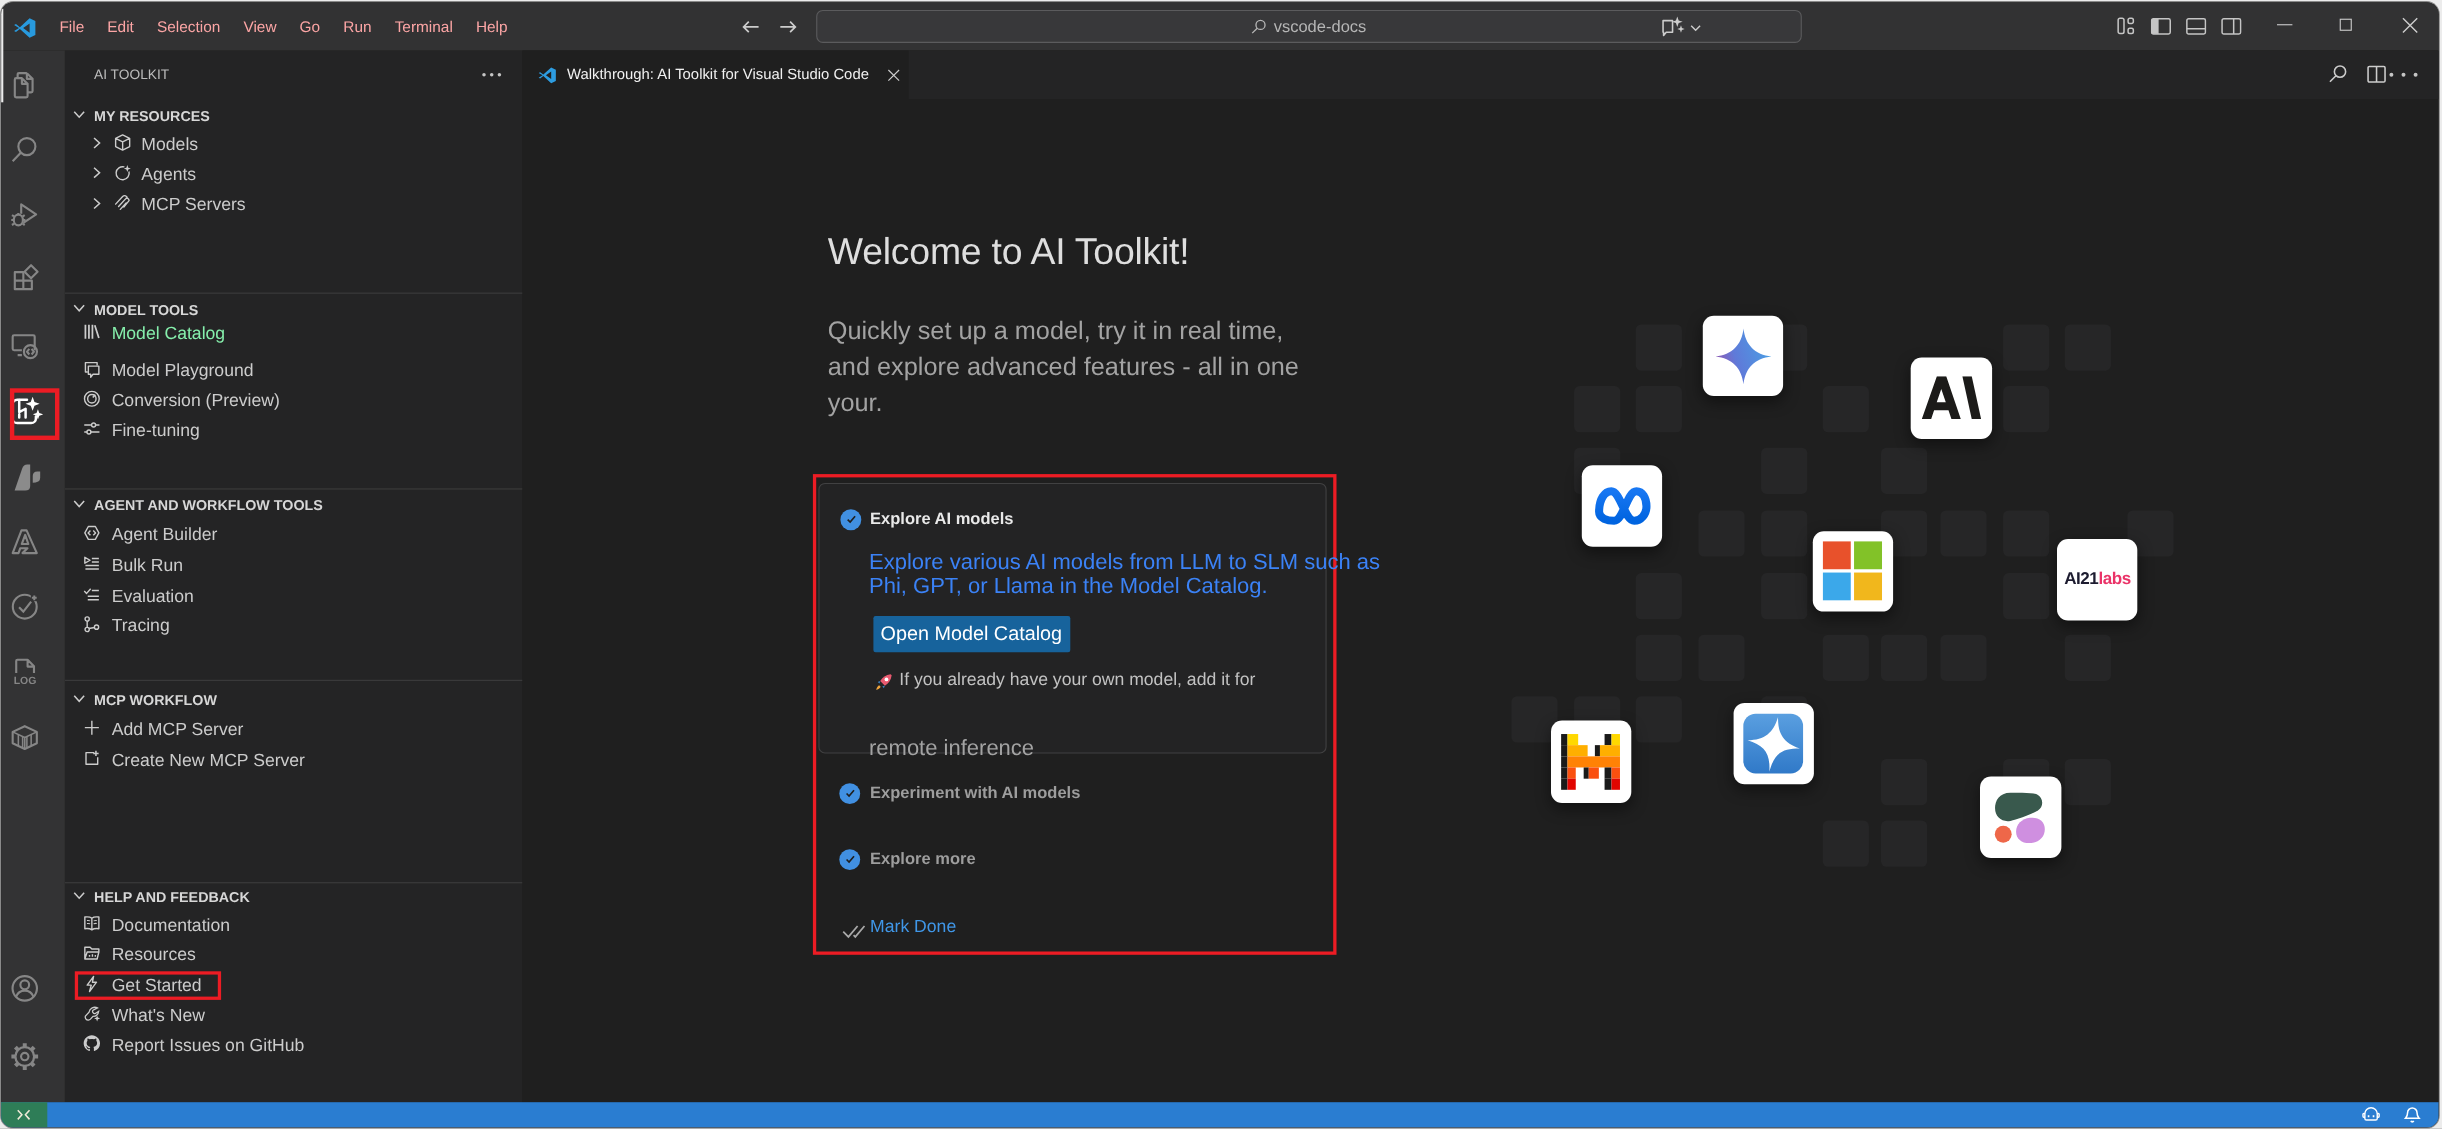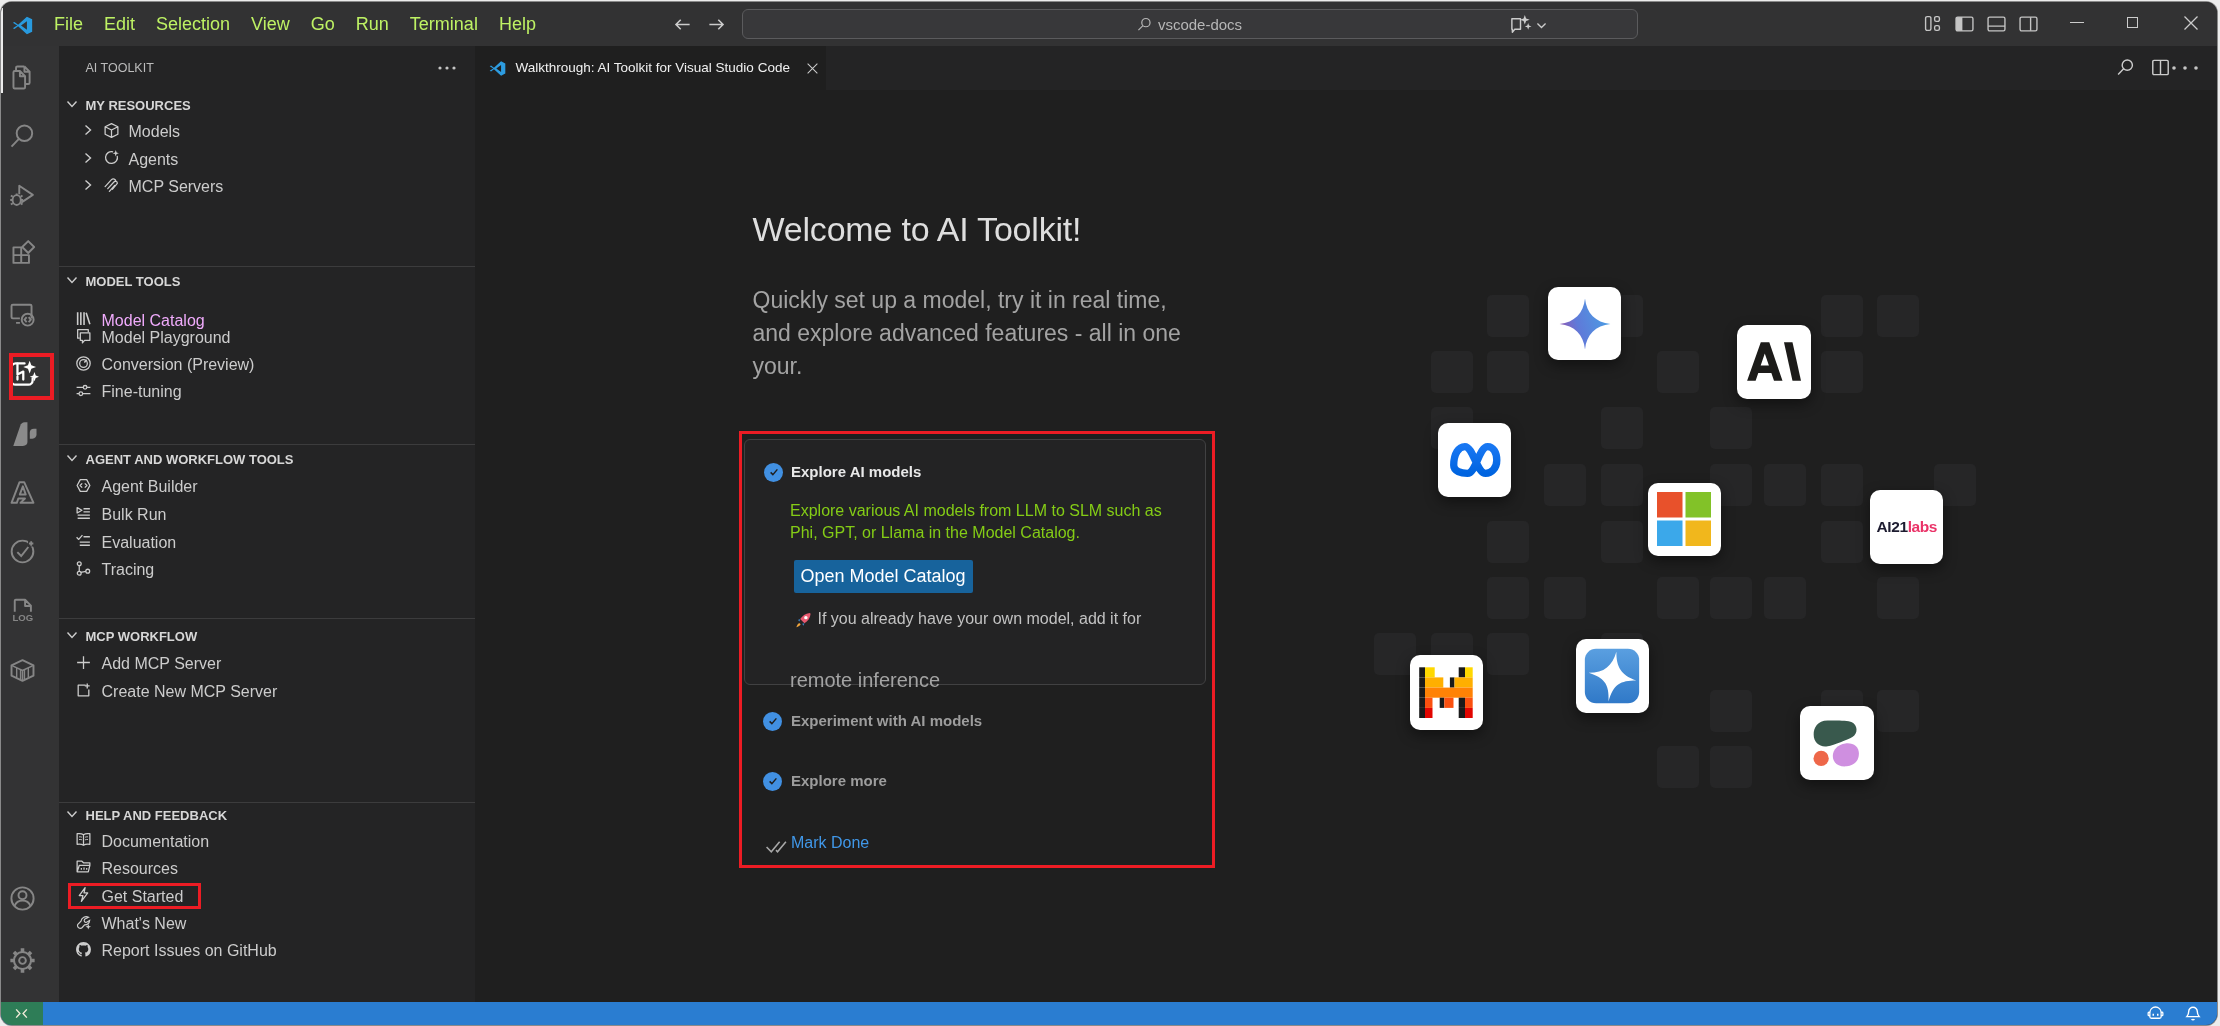--- a/index.html
+++ b/index.html
@@ -1,18 +1,18 @@
 <!DOCTYPE html>
 <html><head><meta charset="utf-8"><style>
 *{margin:0;padding:0;box-sizing:border-box}
 html,body{width:2220px;height:1026px;background:#ececec;font-family:"Liberation Sans",sans-serif;overflow:hidden}
 .abs{position:absolute}
 #win{position:absolute;left:0.5px;top:2px;width:2216px;height:1022.5px;background:#1f1f1f;border-radius:11px;overflow:hidden;box-shadow:0 0 0 1px #8a8a8a}
 #titlebar{position:absolute;left:0;top:0;width:100%;height:44px;background:#323233}
-.menu{position:absolute;top:0;height:44px;line-height:44px;color:#bef264;font-size:18px}
+.menu{position:absolute;top:0;height:44px;line-height:44px;color:#fca5a5;font-size:14px}
 .menu span{display:inline-block;padding:0 10.5px}
 #actbar{position:absolute;left:0;top:44px;width:58px;bottom:23px;background:#333334}
 #sidebar{position:absolute;left:58px;top:44px;width:416px;bottom:23px;background:#242425;color:#ccc}
 #editor{position:absolute;left:474px;top:44px;right:0;bottom:23px;background:#1f1f1f}
 #statusbar{position:absolute;left:0;bottom:0;width:100%;height:23px;background:#2a7dd1}
 .aicon{position:absolute;left:0;width:43px;display:flex;justify-content:center;align-items:center;height:48px}
 .sechead{position:absolute;left:0;width:100%;height:27.5px;font-weight:bold;font-size:13px;color:#d7d7d7;display:flex;align-items:center}
 .sechead .chev{margin-left:5px;margin-right:6px;width:16px;text-align:center}
 .item{position:absolute;left:0;width:100%;height:27.5px;font-size:16px;color:#cccccc;display:flex;align-items:center}
 .item svg{flex:none}
@@ -191,21 +191,21 @@
           </svg></span>Agents</div>
 <div class="item" style="top:127.25px;padding-left:21px"><span style="width:23px"><svg width="16" height="16" viewBox="0 0 16 16" fill="none" stroke="#cccccc" stroke-width="1.4">
             <path d="M5.5 3.5 L10.5 8 L5.5 12.5"></path>
           </svg></span><span style="width:26px"><svg width="17" height="17" viewBox="0 0 16 16" fill="none" stroke="#cccccc" stroke-width="1.2">
             <path d="M2 9 L8 2.5 C9.5 1 12 2 12 4 M4.5 11 L10.5 4.5 C11.5 3.2 13.5 4 13.5 6 L9 11.5 M6 13.5 L11 8" stroke-linecap="round"></path>
           </svg></span>MCP Servers</div>
 <div class="sep" style="top:219.7px"></div>
 <div class="sechead" style="top:221.64999999999998px"><span class="chev"><svg width="16" height="16" viewBox="0 0 16 16" fill="none" stroke="#cccccc" stroke-width="1.4">
             <path d="M3.5 5.5 L8 10.5 L12.5 5.5"></path>
           </svg></span>MODEL TOOLS</div>
-<div class="item" style="top:261px;padding-left:16px;color:#f0abfc"><span style="width:27px"><svg width="17" height="17" viewBox="0 0 16 16" fill="none" stroke="#cccccc" stroke-width="1.2">
+<div class="item" style="top:244px;padding-left:16px;color:#86efac"><span style="width:27px"><svg width="17" height="17" viewBox="0 0 16 16" fill="none" stroke="#cccccc" stroke-width="1.2">
             <path d="M2.5 2 V14 M5.5 2 V14 M8.5 2 V14 M10.5 2.6 L14 13.4" stroke-width="1.5"></path>
           </svg></span>Model Catalog</div>
 <div class="item" style="top:277.85px;padding-left:16px;color:#cccccc"><span style="width:27px"><svg width="17" height="17" viewBox="0 0 16 16" fill="none" stroke="#cccccc" stroke-width="1.2" stroke-linejoin="round">
             <path d="M4.5 10.5 H2.5 V2.5 H12.5 V5"></path>
             <path d="M5 5.5 H14 V12.5 H9 L7 15 V12.5 H5 Z"></path>
           </svg></span>Model Playground</div>
 <div class="item" style="top:305.25px;padding-left:16px;color:#cccccc"><span style="width:27px"><svg width="17" height="17" viewBox="0 0 16 16" fill="none" stroke="#cccccc" stroke-width="1.2">
             <circle cx="8" cy="8" r="6.3"></circle>
             <circle cx="8" cy="8" r="3.6"></circle>
             <path d="M8.8 7 L11 4.5" stroke-width="1.4"></path>
@@ -298,21 +298,21 @@
 <div class="abs" style="left:278px;top:164px;width:500px;font-size:34px;letter-spacing:-0.2px;color:#dedede">Welcome to AI Toolkit!</div>
 <div class="abs" style="left:278px;top:237.5px;width:440px;font-size:23px;line-height:33px;color:#a3a3a3">Quickly set up a model, try it in real time, and explore advanced features - all in one your.</div>
 <div class="abs" style="left:264.6px;top:385.2px;width:475.9px;height:437px;border:3.3px solid #ec1c24"></div>
 <div class="abs" style="left:269px;top:392.7px;width:462.7px;height:246.6px;background:#232324;border:1px solid #414142;border-radius:6px"></div>
 <div class="ckc" style="left:289.5px;top:416.5px">
         <svg width="12" height="12" viewBox="0 0 16 16" fill="none" stroke="#1f1f1f" stroke-width="2">
           <path d="M3.5 8.5 L6.5 11.5 L12.5 4.5"></path>
         </svg>
       </div>
 <div class="stepttl abs" style="left:316.5px;top:416.5px;color:#e9e9e9">Explore AI models</div>
-<div class="abs" style="left:315.5px;top:453.5px;font-size:16px;line-height:22.4px;color:#84cc16">Explore various AI models from LLM to SLM such as<br>Phi, GPT, or Llama in the Model Catalog.</div>
+<div class="abs" style="left:315.5px;top:453.5px;font-size:20px;line-height:22.4px;color:#3b82f6">Explore various AI models from LLM to SLM such as<br>Phi, GPT, or Llama in the Model Catalog.</div>
 <div class="abs" style="left:319px;top:513.5px;width:179px;height:33px;background:#17639c;color:#fff;font-size:18px;display:flex;align-items:center;justify-content:center;border-radius:2px">Open Model Catalog</div>
 <svg class="abs" style="left:319px;top:565px" width="19" height="19" viewBox="0 0 20 20">
         <path fill="#e8596f" d="M16.5 2 C12 2.5 8.5 5 6.5 8.5 L11 13 C14.5 11 17 7.5 17.5 3 Z"></path>
         <circle cx="12.5" cy="7" r="1.8" fill="#fff"></circle>
         <path fill="#3b82c4" d="M6.5 8.5 L4 9.5 L6 11 Z M11 13 L10 15.5 L8.5 13.5 Z"></path>
         <path fill="#f0a43c" d="M5.5 12.5 C4 13 3 15.5 2.5 17 C4.5 16.5 6.5 15.5 7 14 Z"></path>
       </svg>
 <div class="abs" style="left:343px;top:563.5px;font-size:16px;color:#c2c2c2">If you already have your own model, add it for</div>
 <div class="abs" style="left:315.5px;top:623px;font-size:20px;color:#a3a3a3">remote inference</div>
 <div class="ckc" style="left:288.5px;top:665.5px">

